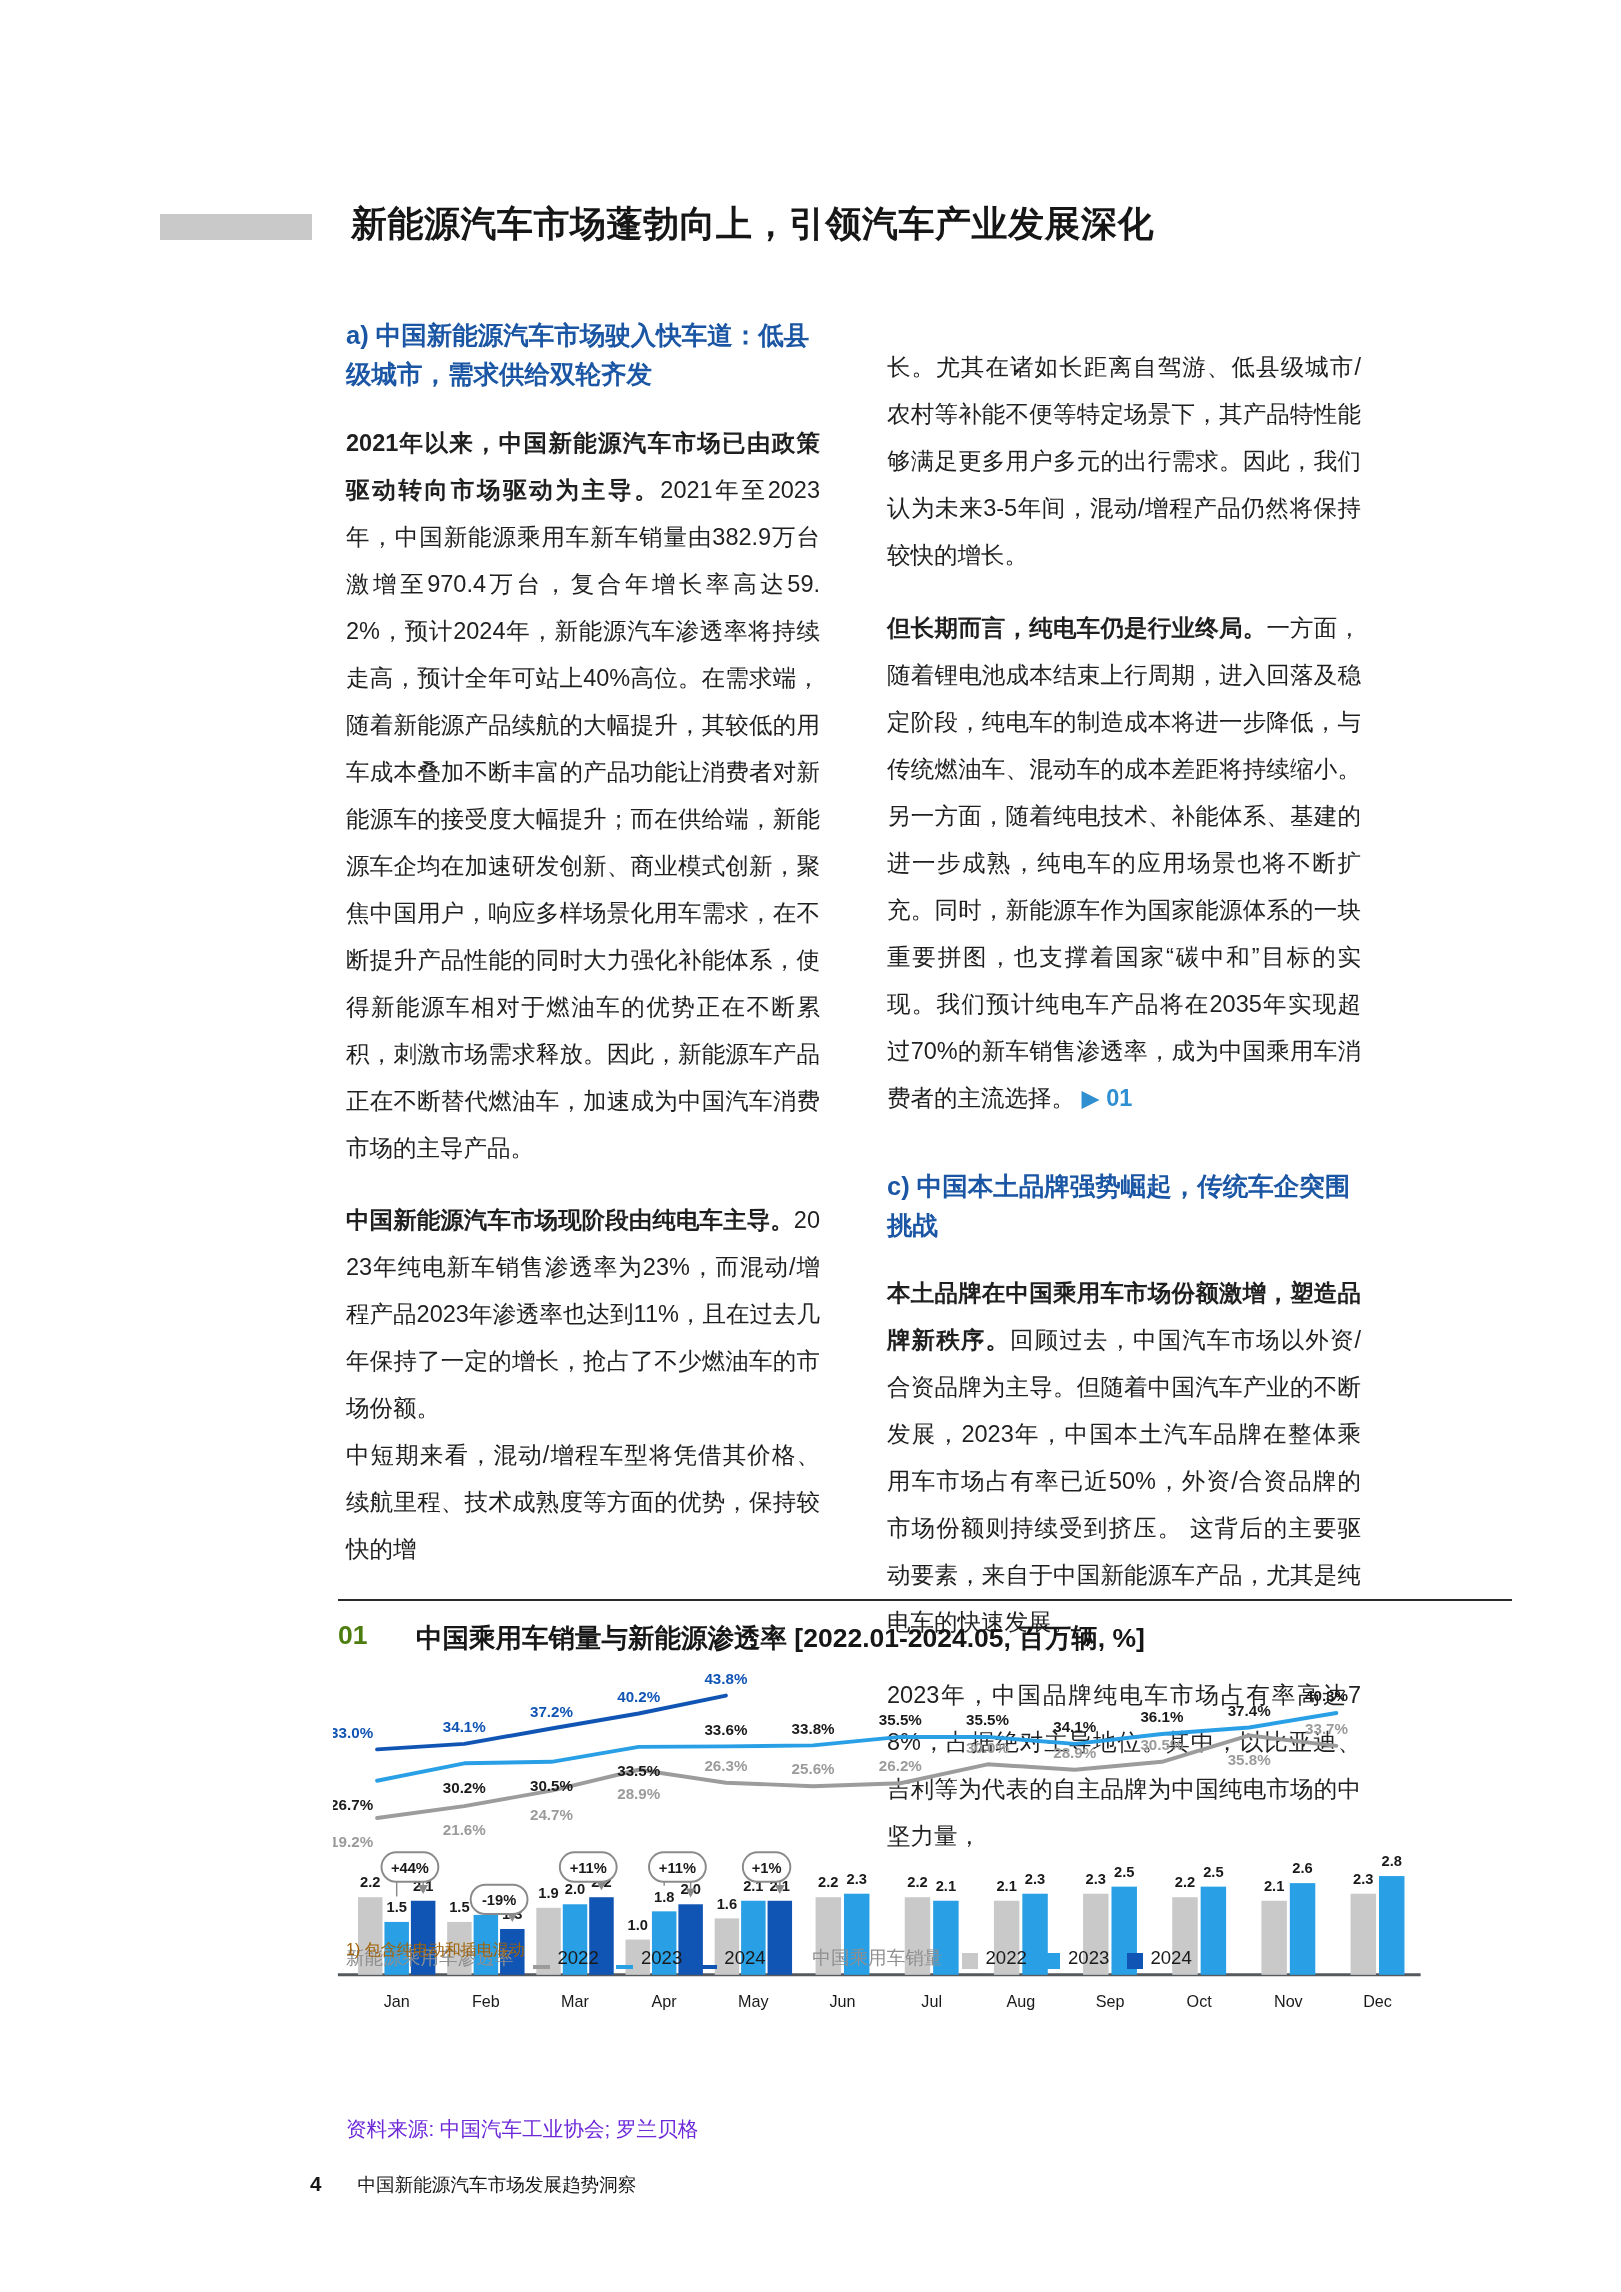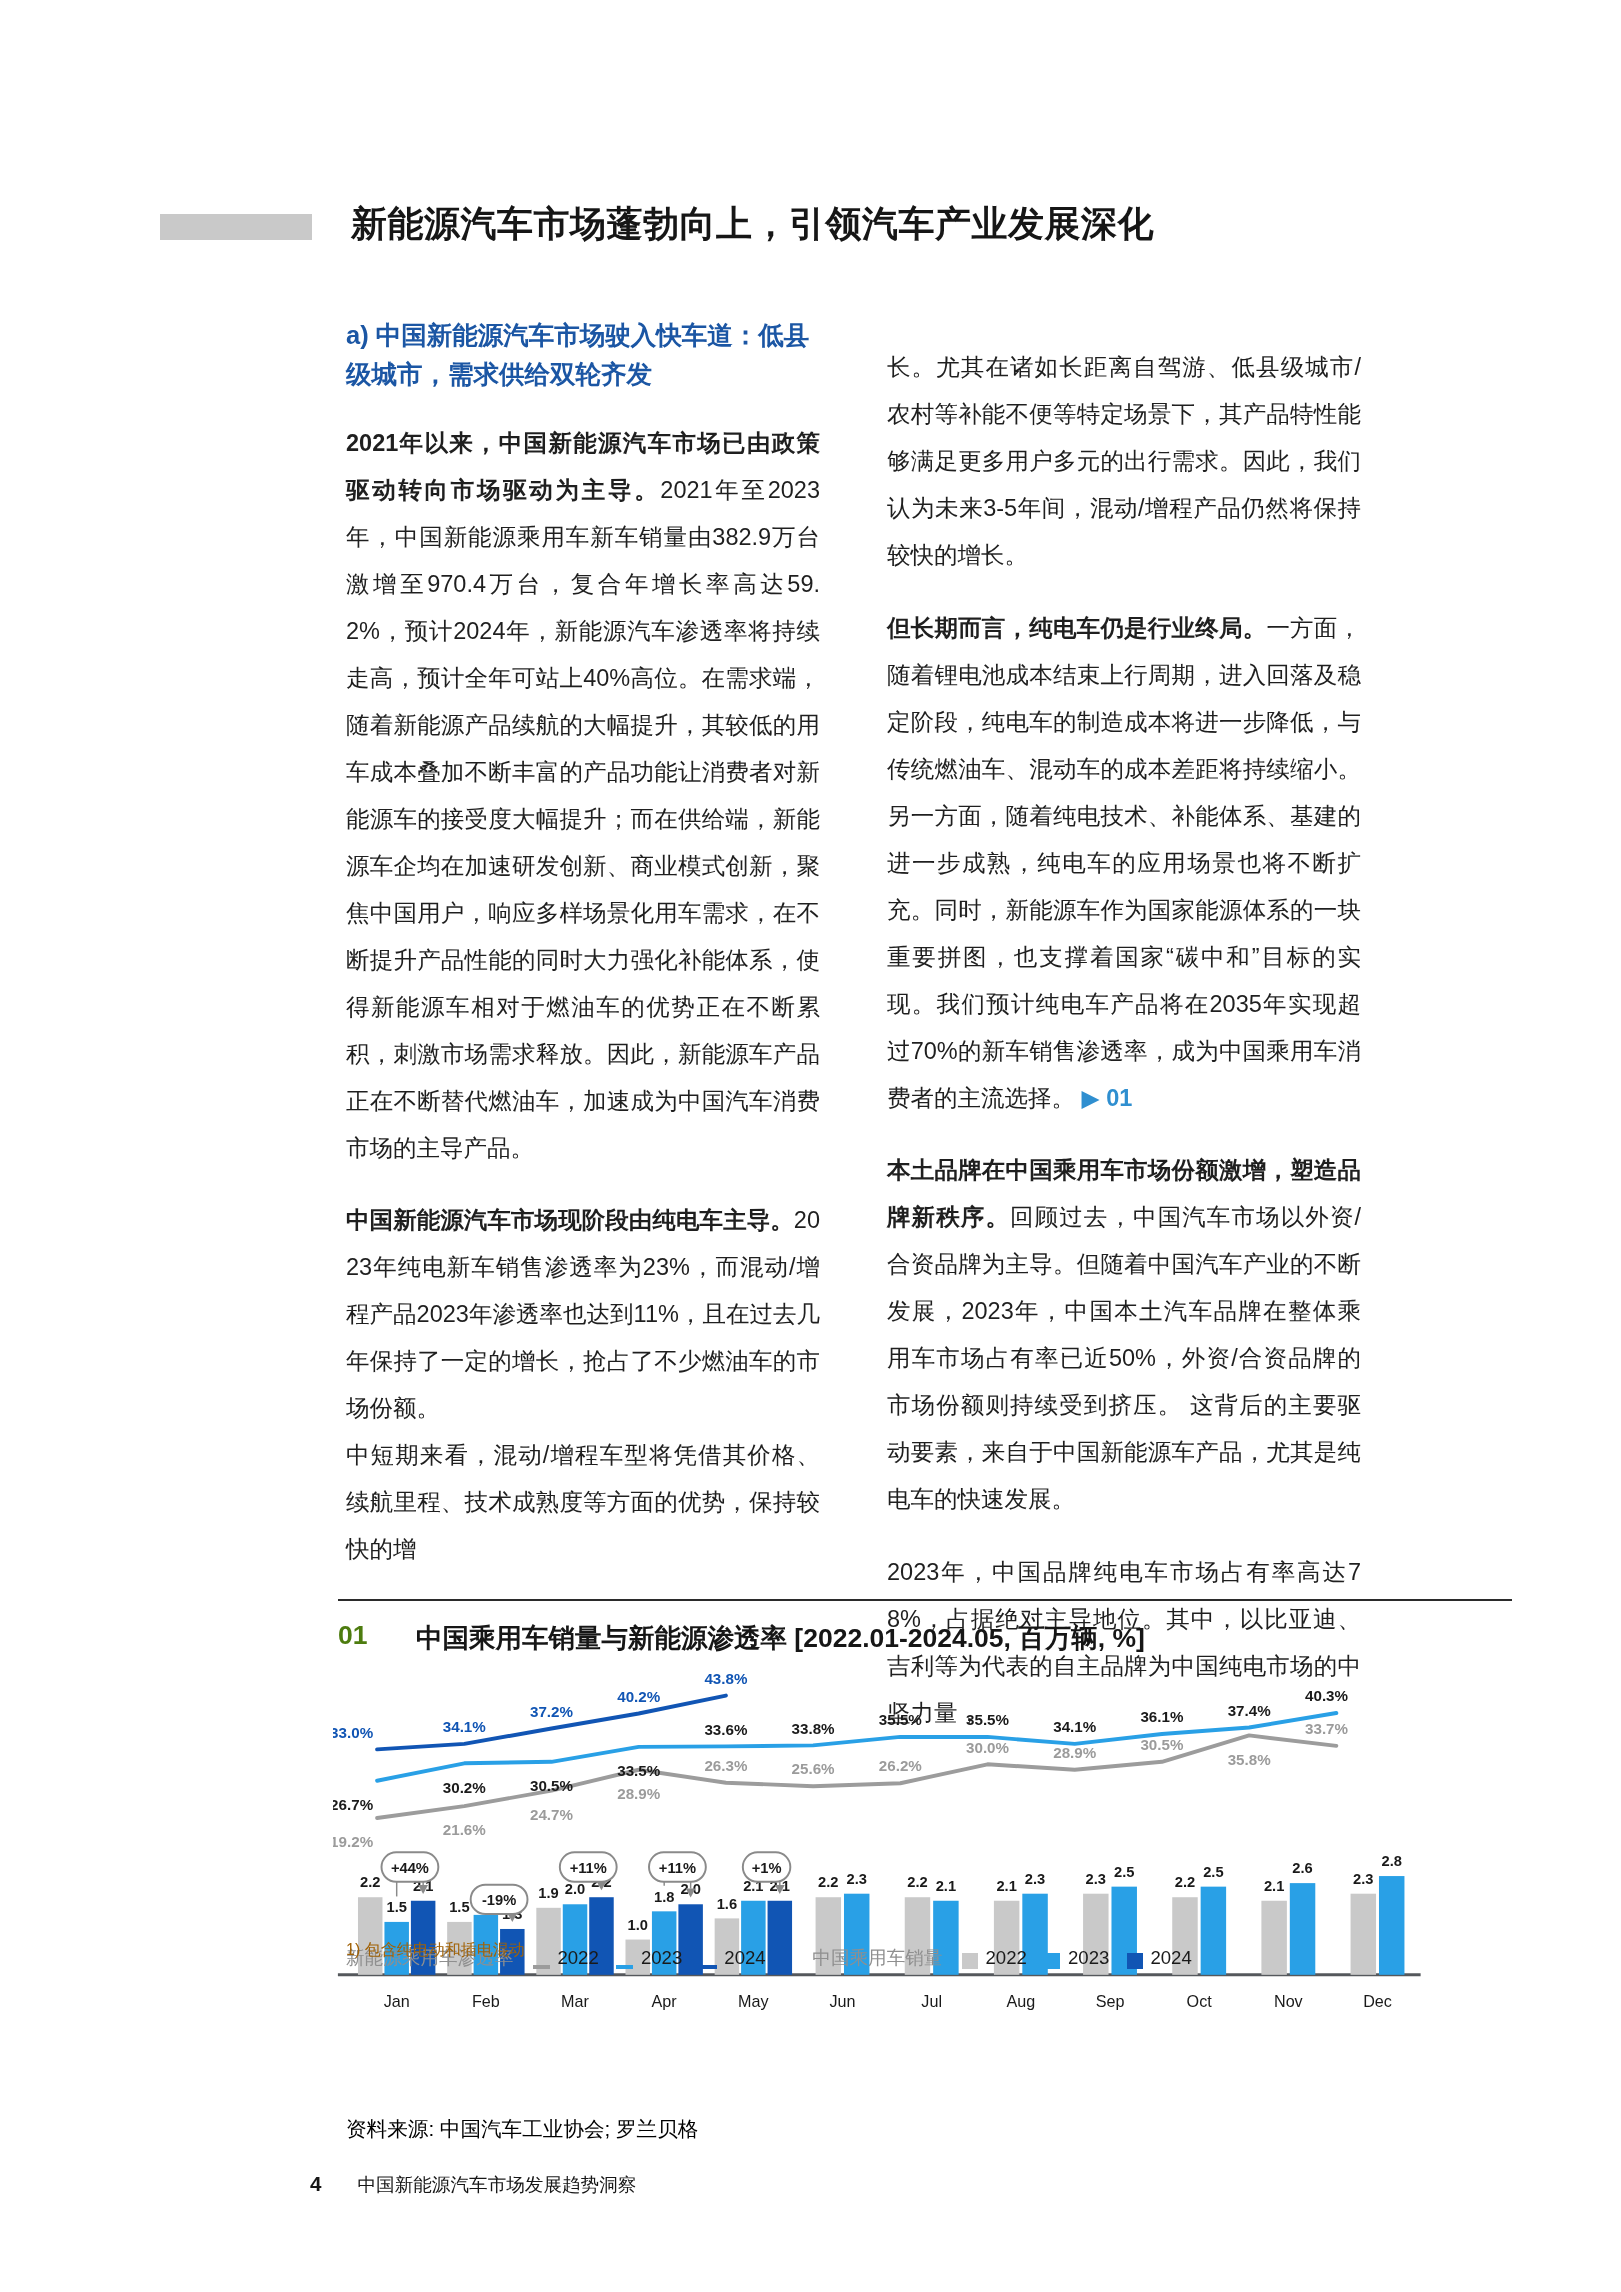--- a/index.html
+++ b/index.html
@@ -31,40 +31,41 @@
   .club{font-size:15px;font-weight:bold;fill:#1a1a1a;font-family:"Liberation Sans","DejaVu Sans",sans-serif;}
 
   .legend{position:absolute;left:346px;top:1945px;display:flex;align-items:center;font-size:18.6px;color:#1a1a1a;white-space:nowrap;}
   .lg-label{color:#8f8f8f;margin-right:19.6px;}
   .lg-label.second{margin-left:29px;}
   .lg-item{display:flex;align-items:flex-end;margin-right:17.6px;}
   .lg-dash{display:inline-block;width:16.7px;height:3.9px;margin-right:7.8px;}
   .lg-sq{display:inline-block;width:15.7px;height:15.7px;margin-right:7.8px;}
 
   .footnote{position:absolute;left:346px;top:1940px;font-size:16px;color:#a16207;}
-  .source{position:absolute;left:346px;top:2115px;font-size:20.6px;color:#000000;}
+  .source{position:absolute;left:346px;top:2115px;font-size:20.6px;color:#6d28d9;}
 
   .footer{position:absolute;left:310px;top:2172px;font-size:18.6px;color:#161616;display:flex;align-items:baseline;}
   .footer .pg{font-weight:bold;font-size:20.6px;margin-right:36px;}
 </style>
 </head>
 <body>
 
 <div class="header-bar"></div>
 <div class="page-title">新能源汽车市场蓬勃向上，引领汽车产业发展深化</div>
 
 <div class="col col-left">
   <h3 class="first">a) 中国新能源汽车市场驶入快车道：低县级城市，需求供给双轮齐发</h3>
   <p><strong>2021年以来，中国新能源汽车市场已由政策驱动转向市场驱动为主导。</strong><span>2021年至2023年，中国新能源乘用车新车销量由382.9万台激增至970.4万台，复合年增长率高达59.2%，预计2024年，新能源汽车渗透率将持续走高，预计全年可站上40%高位。在需求端，随着新能源产品续航的大幅提升，其较低的用车成本叠加不断丰富的产品功能让消费者对新能源车的接受度大幅提升；而在供给端，新能源车企均在加速研发创新、商业模式创新，聚焦中国用户，响应多样场景化用车需求，在不断提升产品性能的同时大力强化补能体系，使得新能源车相对于燃油车的优势正在不断累积，刺激市场需求释放。因此，新能源车产品正在不断替代燃油车，加速成为中国汽车消费市场的主导产品。</span></p>
   <p><strong>中国新能源汽车市场现阶段由纯电车主导。</strong><span>2023年纯电新车销售渗透率为23%，而混动/增程产品2023年渗透率也达到11%，且在过去几年保持了一定的增长，抢占了不少燃油车的市场份额。</span><br><span>中短期来看，混动/增程车型将凭借其价格、续航里程、技术成熟度等方面的优势，保持较快的增</span></p>
 </div>
 
 <div class="col col-right">
   <p>长。尤其在诸如长距离自驾游、低县级城市/农村等补能不便等特定场景下，其产品特性能够满足更多用户多元的出行需求。因此，我们认为未来3-5年间，混动/增程产品仍然将保持较快的增长。</p>
   <p><strong>但长期而言，纯电车仍是行业终局。</strong><span>一方面，随着锂电池成本结束上行周期，进入回落及稳定阶段，纯电车的制造成本将进一步降低，与传统燃油车、混动车的成本差距将持续缩小。另一方面，随着纯电技术、补能体系、基建的进一步成熟，纯电车的应用场景也将不断扩充。同时，新能源车作为国家能源体系的一块重要拼图，也支撑着国家“碳中和”目标的实现。我们预计纯电车产品将在2035年实现超过70%的新车销售渗透率，成为中国乘用车消费者的主流选择。</span> <span class="figref">▶ 01</span></p>
+  <h3>c) 中国本土品牌强势崛起，传统车企突围挑战</h3>
   <p><strong>本土品牌在中国乘用车市场份额激增，塑造品牌新秩序。</strong><span>回顾过去，中国汽车市场以外资/合资品牌为主导。但随着中国汽车产业的不断发展，2023年，中国本土汽车品牌在整体乘用车市场占有率已近50%，外资/合资品牌的市场份额则持续受到挤压。 这背后的主要驱动要素，来自于中国新能源车产品，尤其是纯电车的快速发展。</span></p>
   <p>2023年，中国品牌纯电车市场占有率高达78%，占据绝对主导地位。其中，以比亚迪、吉利等为代表的自主品牌为中国纯电市场的中坚力量，</p>
 </div>
 
 <div class="fig-rule"></div>
 <div class="fig-number">01</div>
 <div class="fig-title">中国乘用车销量与新能源渗透率 [2022.01-2024.05, 百万辆, %]</div>
 
 <svg id="chart" width="1215" height="358" viewBox="0 0 1240 365">
     <line x1="5" y1="315" x2="1110" y2="315" stroke="#55585c" stroke-width="3"></line>

